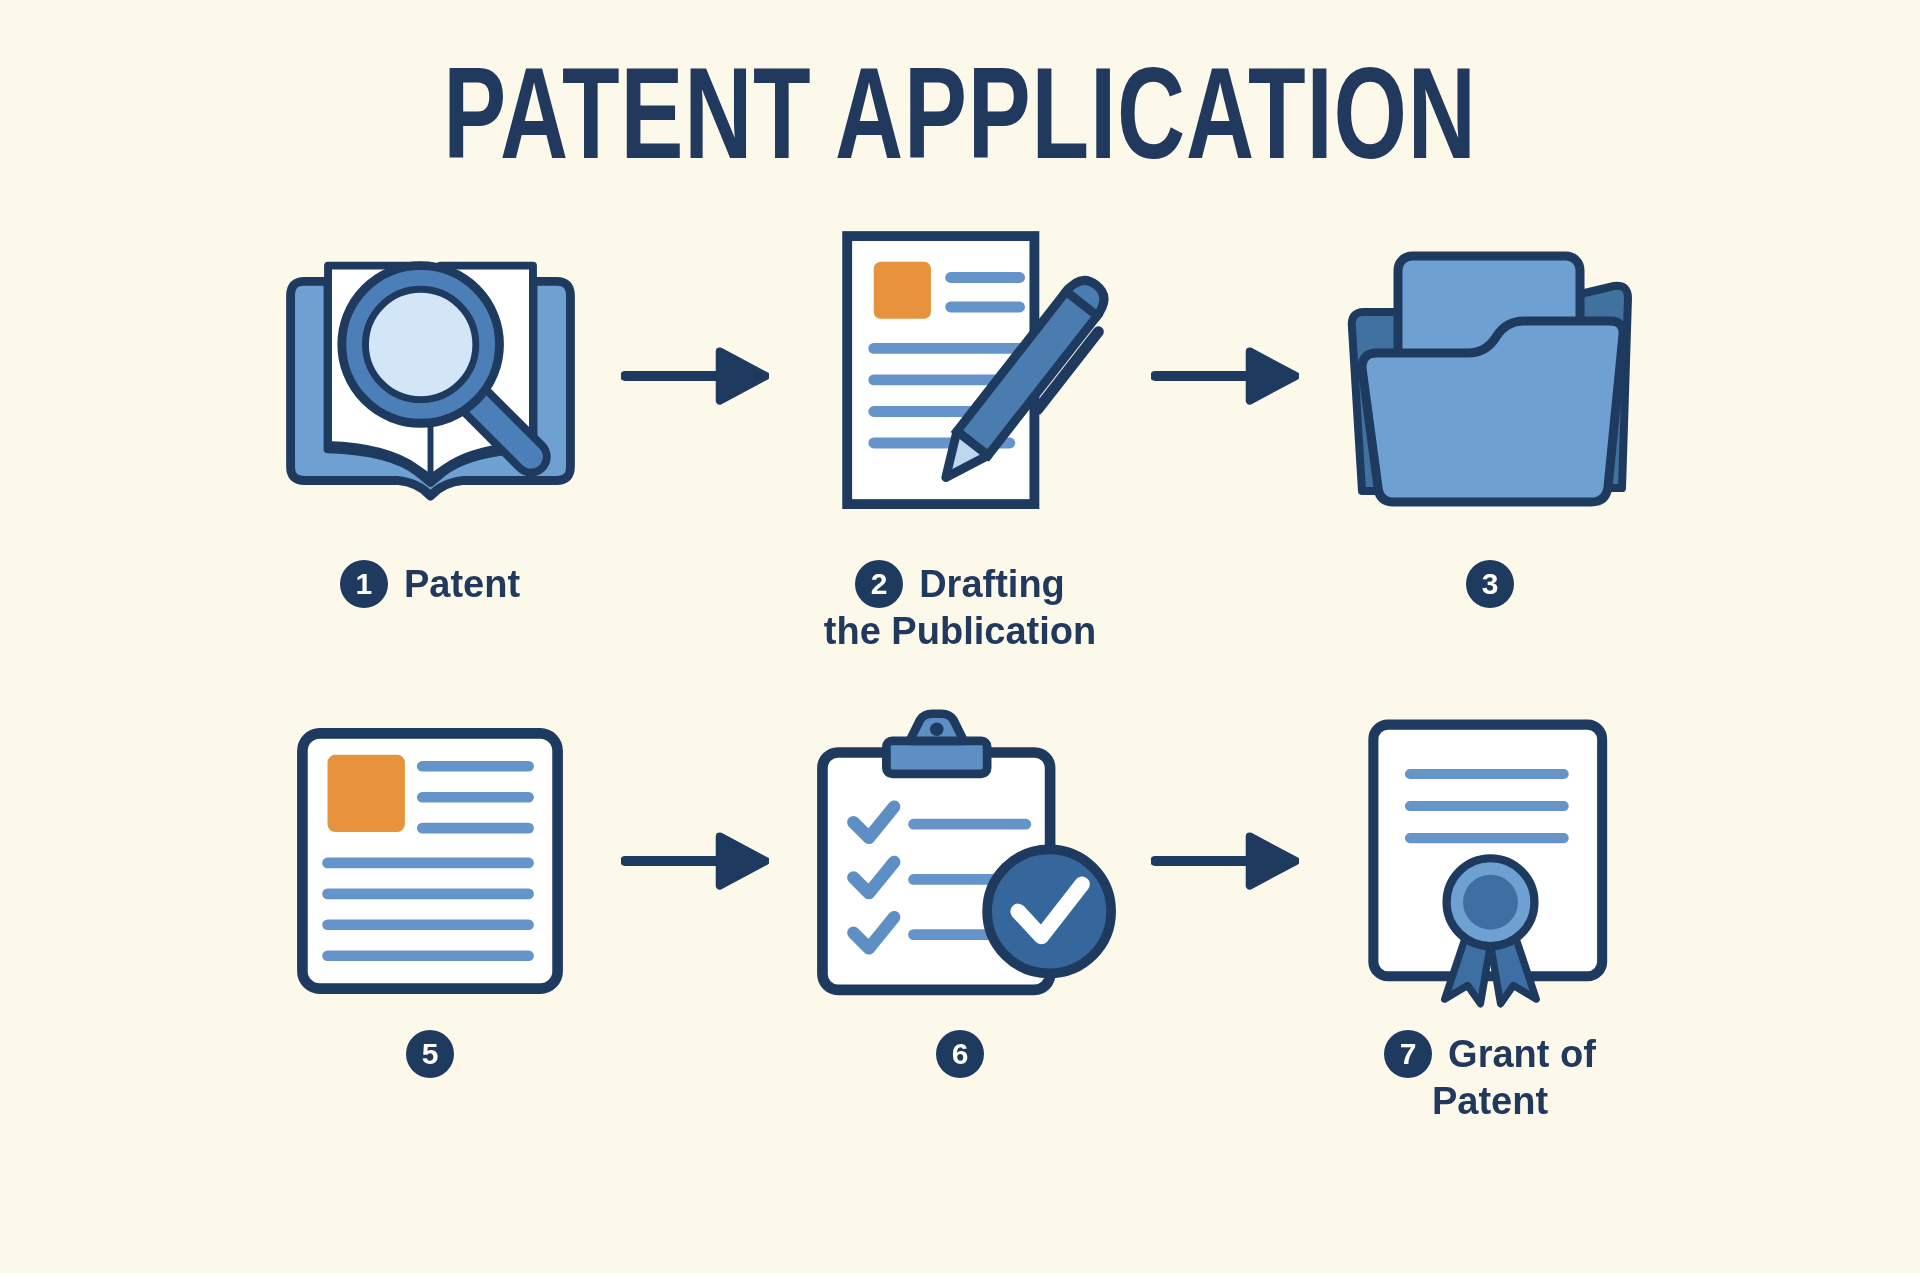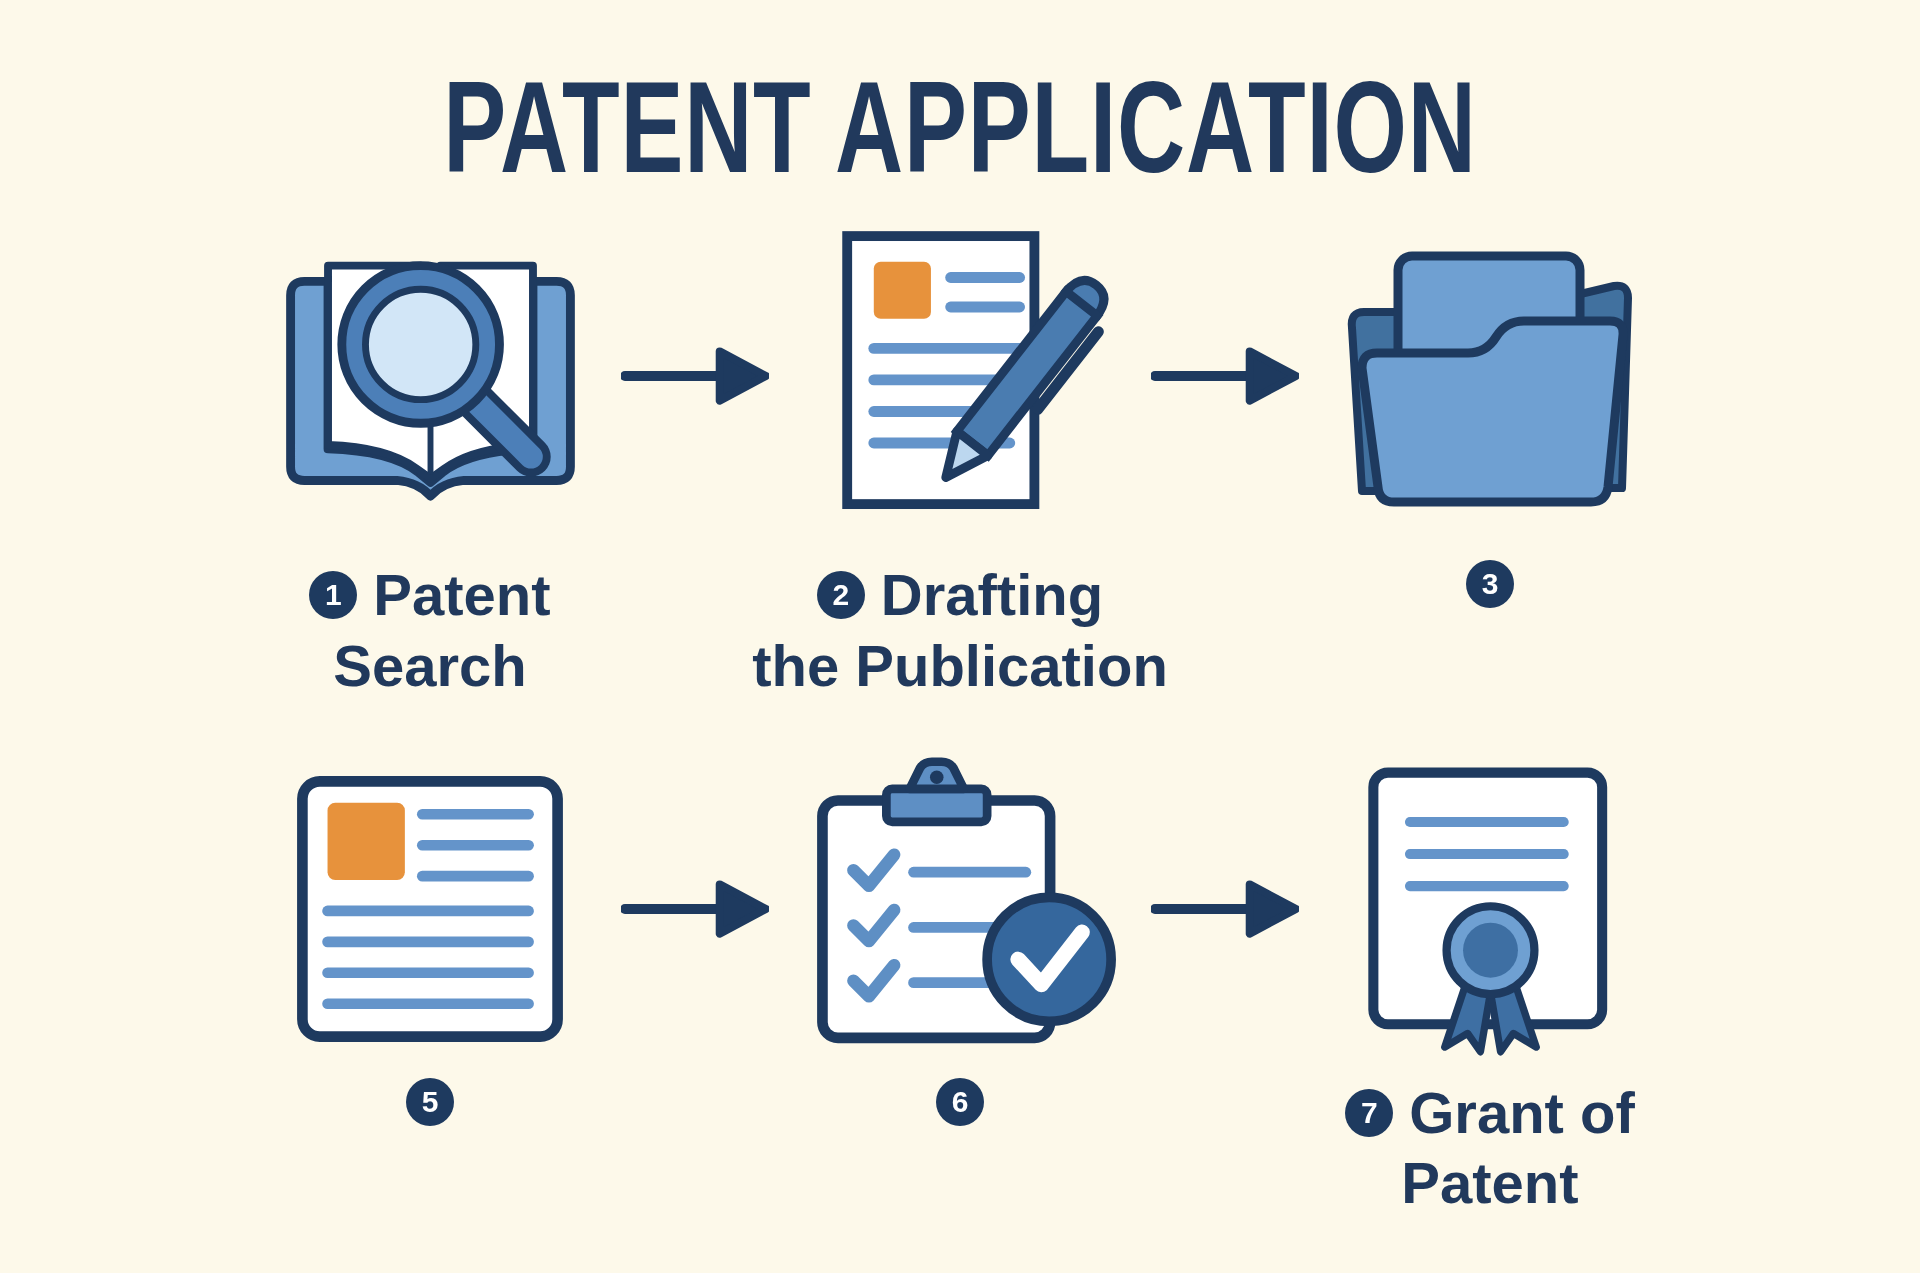--- a/index.html
+++ b/index.html
@@ -4,21 +4,21 @@
 <style>
   * { margin:0; padding:0; box-sizing:border-box; }
   html,body { width:1920px; height:1280px; }
   body {
     font-family: "Liberation Sans", sans-serif;
     background:#FDF9EA;
     overflow:hidden;
   }
   .canvas { position:relative; width:1920px; height:1280px; background:#FDF9EA; }
 
-  .title-wrap { text-align:center; padding-top:60px; height:190px; }
+  .title-wrap { text-align:center; padding-top:46px; height:190px; }
   h1.title {
     display:inline-block;
     font-size:118px;
     font-weight:700;
     color:#21395C;
     letter-spacing:1px;
     line-height:1.05;
     transform:scaleX(0.80) scaleY(1.10);
     transform-origin:center top;
     white-space:nowrap;
@@ -36,21 +36,21 @@
   .label-spacer { width:110px; }
 
   .label-line1 { display:flex; justify-content:center; align-items:center; gap:16px; }
   .badge {
     display:inline-flex; justify-content:center; align-items:center;
     width:48px; height:48px; border-radius:50%;
     background:#1E3A5F; color:#FFFFFF;
     font-size:30px; font-weight:700; flex:none;
   }
   .line1-text, .line2-text {
-    font-size:58px; font-weight:700; color:#21395C; line-height:1.22;
+    font-size:38px; font-weight:700; color:#21395C; line-height:1.22;
   }
   .line2-text:empty { display:none; }
 
   .bottom-strip { position:absolute; left:0; bottom:0; width:100%; height:7px; background:#FFFFFF; }
 </style>
 </head>
 <body>
 
 <div class="canvas">
 
@@ -114,21 +114,20 @@
       </svg>
     </div>
   </div>
 
   <div class="labels-row">
     <div class="label-cell">
       <div class="label-line1">
         <span class="badge">1</span>
         <span class="line1-text">Patent</span>
       </div>
-      <div class="line2-text">Search</div>
     </div>
     <div class="label-spacer"></div>
     <div class="label-cell">
       <div class="label-line1">
         <span class="badge">2</span>
         <span class="line1-text">Drafting</span>
       </div>
       <div class="line2-text">the Publication</div>
     </div>
     <div class="label-spacer"></div>

